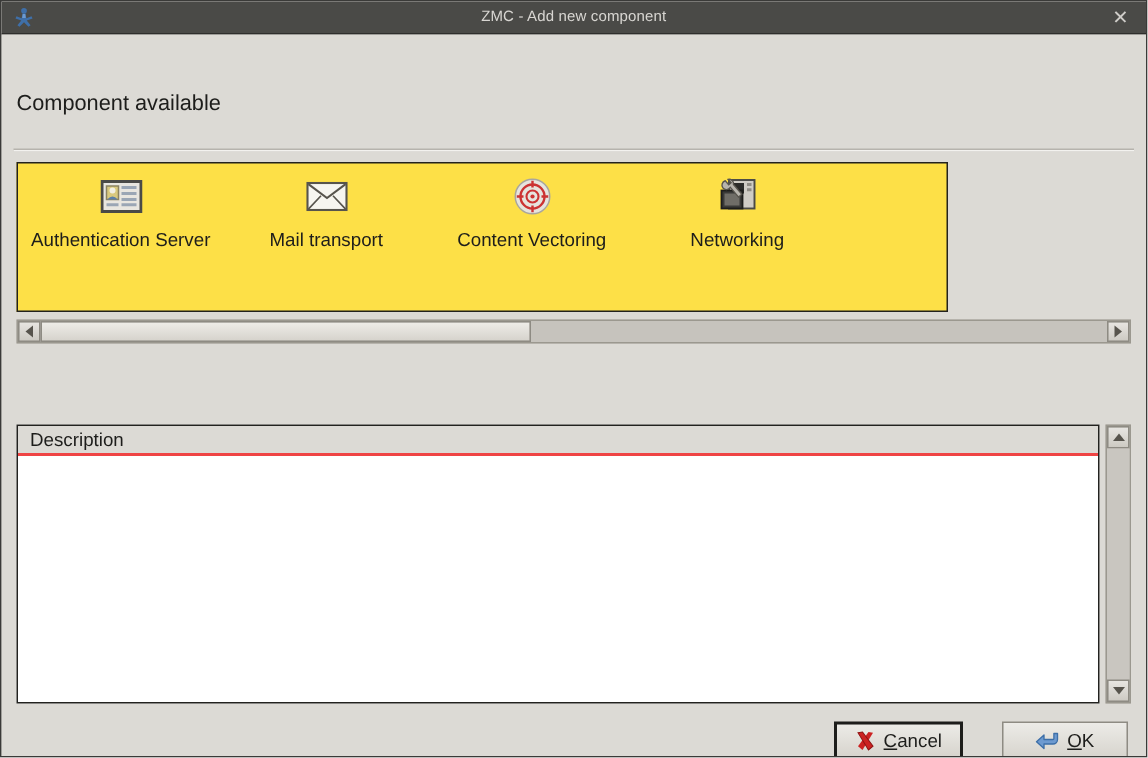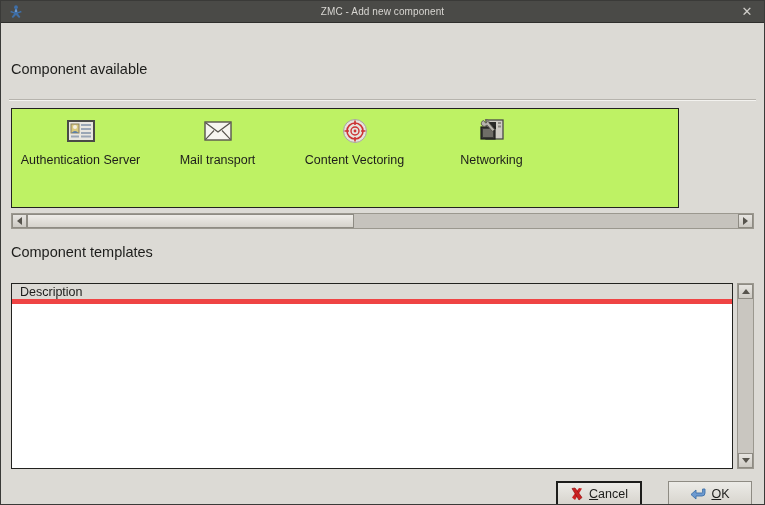--- a/index.html
+++ b/index.html
@@ -94,23 +94,23 @@
     height: 1px;
     background: #b6b3ad;
     border-bottom: 1px solid #f3f2ef;
   }
 
   
   .iconview-wrap {
     position: absolute;
     left: 10px;
     top: 85px;
-    width: 668px;
+    width: 621px;
     height: 100px;
-    background: #bef264;
+    background: #fde047;
     border: 1px solid #22221f;
     box-sizing: border-box;
     overflow: hidden;
   }
   .iconview-strip {
     display: flex;
     align-items: flex-start;
     height: 100%;
     padding-top: 6px;
     box-sizing: border-box;
@@ -195,21 +195,21 @@
     width: 722px;
     height: 186px;
     border: 1px solid #22221f;
     background: #ffffff;
     box-sizing: border-box;
     overflow: hidden;
   }
   .list-header {
     height: 20px;
     background: #dcdad5;
-    border-bottom: 5px solid #ef4444;
+    border-bottom: 2px solid #ef4444;
     display: flex;
     align-items: center;
     box-sizing: border-box;
   }
   .list-header .col {
     font-size: 12.5px;
     color: #1d1d1b;
     padding-left: 8px;
     cursor: pointer;
   }
@@ -388,21 +388,20 @@
         <span class="tri tri-left"></span>
       </div>
       <div class="hscroll-track">
         <div class="hscroll-thumb" style="width: 46%;"></div>
       </div>
       <div class="sb-btn">
         <span class="tri tri-right"></span>
       </div>
     </div>
 
-    <div class="section-label" id="component-templates-label">Component templates</div>
 
     <div class="listview">
       <div class="list-header">
         <div class="col">Description</div>
       </div>
       <div class="list-body"></div>
     </div>
 
     <div class="vscroll">
       <div class="vsb-btn">

